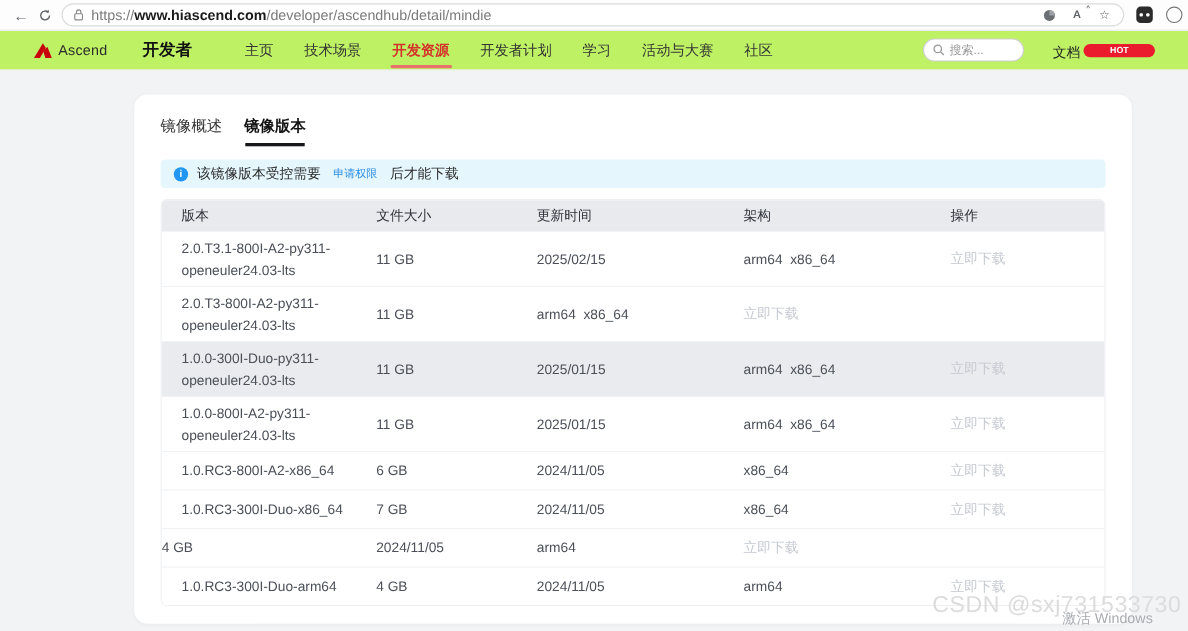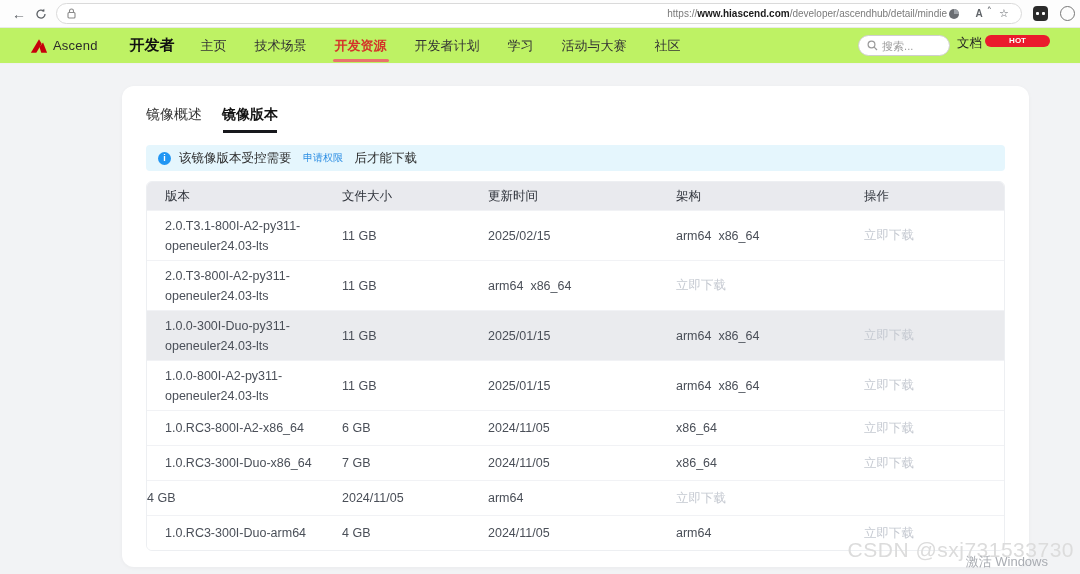--- a/index.html
+++ b/index.html
@@ -3,41 +3,41 @@
 <meta charset="utf-8">
 <style>
   * { margin:0; padding:0; box-sizing:border-box; }
   html,body { width:1080px; height:574px; overflow:hidden; }
   body { font-family:"Liberation Sans","DejaVu Sans",sans-serif; background:#f2f3f5; position:relative; color:#333; }
 
   
   .browser-bar { height:28px; background:#fdfdfd; border-bottom:1px solid #e9e9e9; display:flex; align-items:center; padding:0 8px; position:relative; }
   .nav-btn { width:22px; height:22px; display:flex; align-items:center; justify-content:center; color:#5f6368; font-size:14px; cursor:pointer; }
   .url-pill { flex:0 0 auto; width:966px; height:21px; margin-left:4px; background:#fff; border:1px solid #dadada; border-radius:11px; display:flex; align-items:center; padding:0 10px; }
-  .url-text { font-size:10px; color:#7a7a7a; margin-left:7px; white-space:nowrap; overflow:hidden; flex:1;text-align:right; }
+  .url-text { font-size:13px; color:#7a7a7a; margin-left:7px; white-space:nowrap; overflow:hidden; flex:1; }
   .url-text b { color:#1b1b1b; font-weight:bold; }
   .pill-icons { display:flex; align-items:center; gap:11px; }
   .mini-ic { width:14px; height:14px; display:flex; align-items:center; justify-content:center; color:#5f6368; font-size:11px; }
   .aa { font-size:10px; font-weight:bold; position:relative; }
   .aa sup { font-size:6px; position:absolute; top:-2px; right:-5px; }
   .ext-ic { width:15px; height:15px; background:#2b2b2b; border-radius:4px; margin-left:11px; position:relative; }
   .ext-ic::before, .ext-ic::after { content:""; position:absolute; width:3px; height:3px; background:#fff; border-radius:1px; top:6px; }
   .ext-ic::before { left:3px; } .ext-ic::after { right:3px; }
   .edge-circle { width:15px; height:15px; border:1.5px solid #777; border-radius:50%; margin-left:12px; margin-right:-6px; }
 
   
   .site-header { height:36px; background:#bef264; border-bottom:1px solid #f0f0f0; display:flex; align-items:center; padding:0 30px; }
   .logo { display:flex; align-items:center; gap:5px; margin-right:32px; }
   .logo-text { font-size:13px; color:#2b2b2b; letter-spacing:.2px; }
   .portal { font-size:15px; font-weight:bold; color:#111; margin-right:26px; }
-  .main-nav { display:flex; align-items:stretch; height:36px; gap:28px; }
+  .main-nav { display:flex; align-items:stretch; height:36px; gap:28px;margin-left:22px; }
   .nav-item { display:flex; align-items:center; font-size:13px; color:#333; cursor:pointer; position:relative; }
   .nav-item.active { color:#d4332a; font-weight:bold; }
   .nav-item.active::after { content:""; position:absolute; left:-2px; right:-2px; bottom:2px; height:3px; background:#e8736c; border-radius:2px; }
-  .header-right { margin-left:auto; display:flex; align-items:flex-start; gap:7px; }
+  .header-right { margin-left:auto; display:flex; align-items:flex-end; gap:26px; }
   .search-pill { width:92px; height:21px; border:1px solid #cfcfcf; border-radius:11px; display:flex; align-items:center; padding:0 8px; gap:4px; background:#fff; }
   .search-pill input { border:none; outline:none; width:58px; font-size:11px; color:#666; background:transparent; font-family:inherit; }
   .search-pill input::placeholder { color:#9a9a9a; }
   .docs-wrap { display:flex; align-items:flex-start; gap:3px; cursor:pointer; }
   .docs-label { font-size:12.5px; color:#222; line-height:16px; }
   .hot-badge { background:#ea1b2d; color:#fff; font-size:8px; font-weight:bold; padding:2px 24px; border-radius:8px; line-height:1; margin-top:0px; }
 
   
   .page { position:absolute; top:64px; left:0; right:0; bottom:0; background:#f2f3f5; }
   .card { width:907px; margin:22px 0 0 122px; background:#fff; border-radius:12px; padding:20px 24px 16px; box-shadow:0 1px 4px rgba(0,0,0,.04); }

